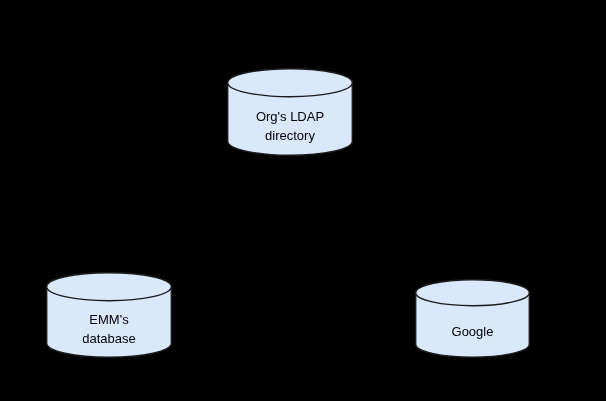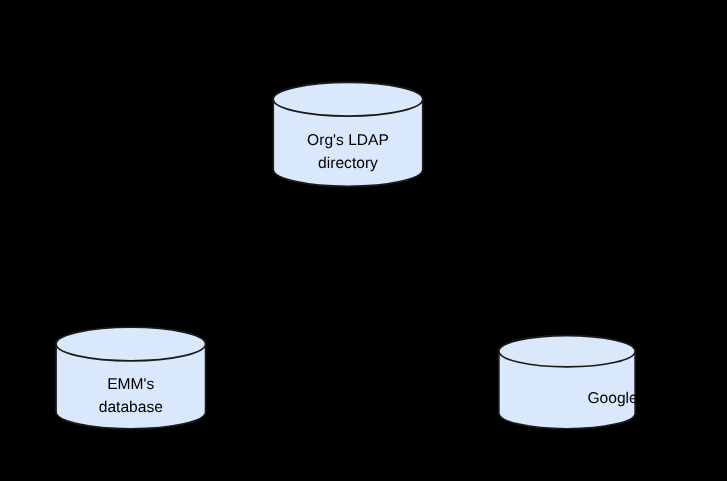--- a/index.html
+++ b/index.html
@@ -60,16 +60,16 @@
       </svg>
     <div class="cyl-label" id="label-ldap" style="top: 39px; font-size: 13px; line-height: 19px; color: rgb(0, 0, 0);">Org's LDAP
 directory</div>
   </div>
 
   <div class="cylinder" id="node-google" style="left: 415px; top: 279px; width: 115px; height: 79px;">
     <svg id="svg-google" width="115" height="79" viewBox="0 0 115 79">
         <path d="M 0.7 13.7 L 0.7 65.3 A 56.8 13 0 0 0 114.3 65.3 L 114.3 13.7 A 56.8 13 0 0 0 0.7 13.7 Z" fill="#dae8fc" stroke="#1a1a1a" stroke-width="1.4" stroke-linejoin="round"></path>
         <ellipse cx="57.5" cy="13.7" rx="56.8" ry="13" fill="#dae8fc" stroke="#1a1a1a" stroke-width="1.4"></ellipse>
       </svg>
-    <div class="cyl-label" id="label-google" style="top: 43px; font-size: 13px; line-height: 19px; color: rgb(0, 0, 0); margin-left: 38px;">Google</div>
+    <div class="cyl-label" id="label-google" style="top: 43px; font-size: 13px; line-height: 19px; color: rgb(0, 0, 0);">Google</div>
   </div>
 
 </div>
 
 </body></html>

